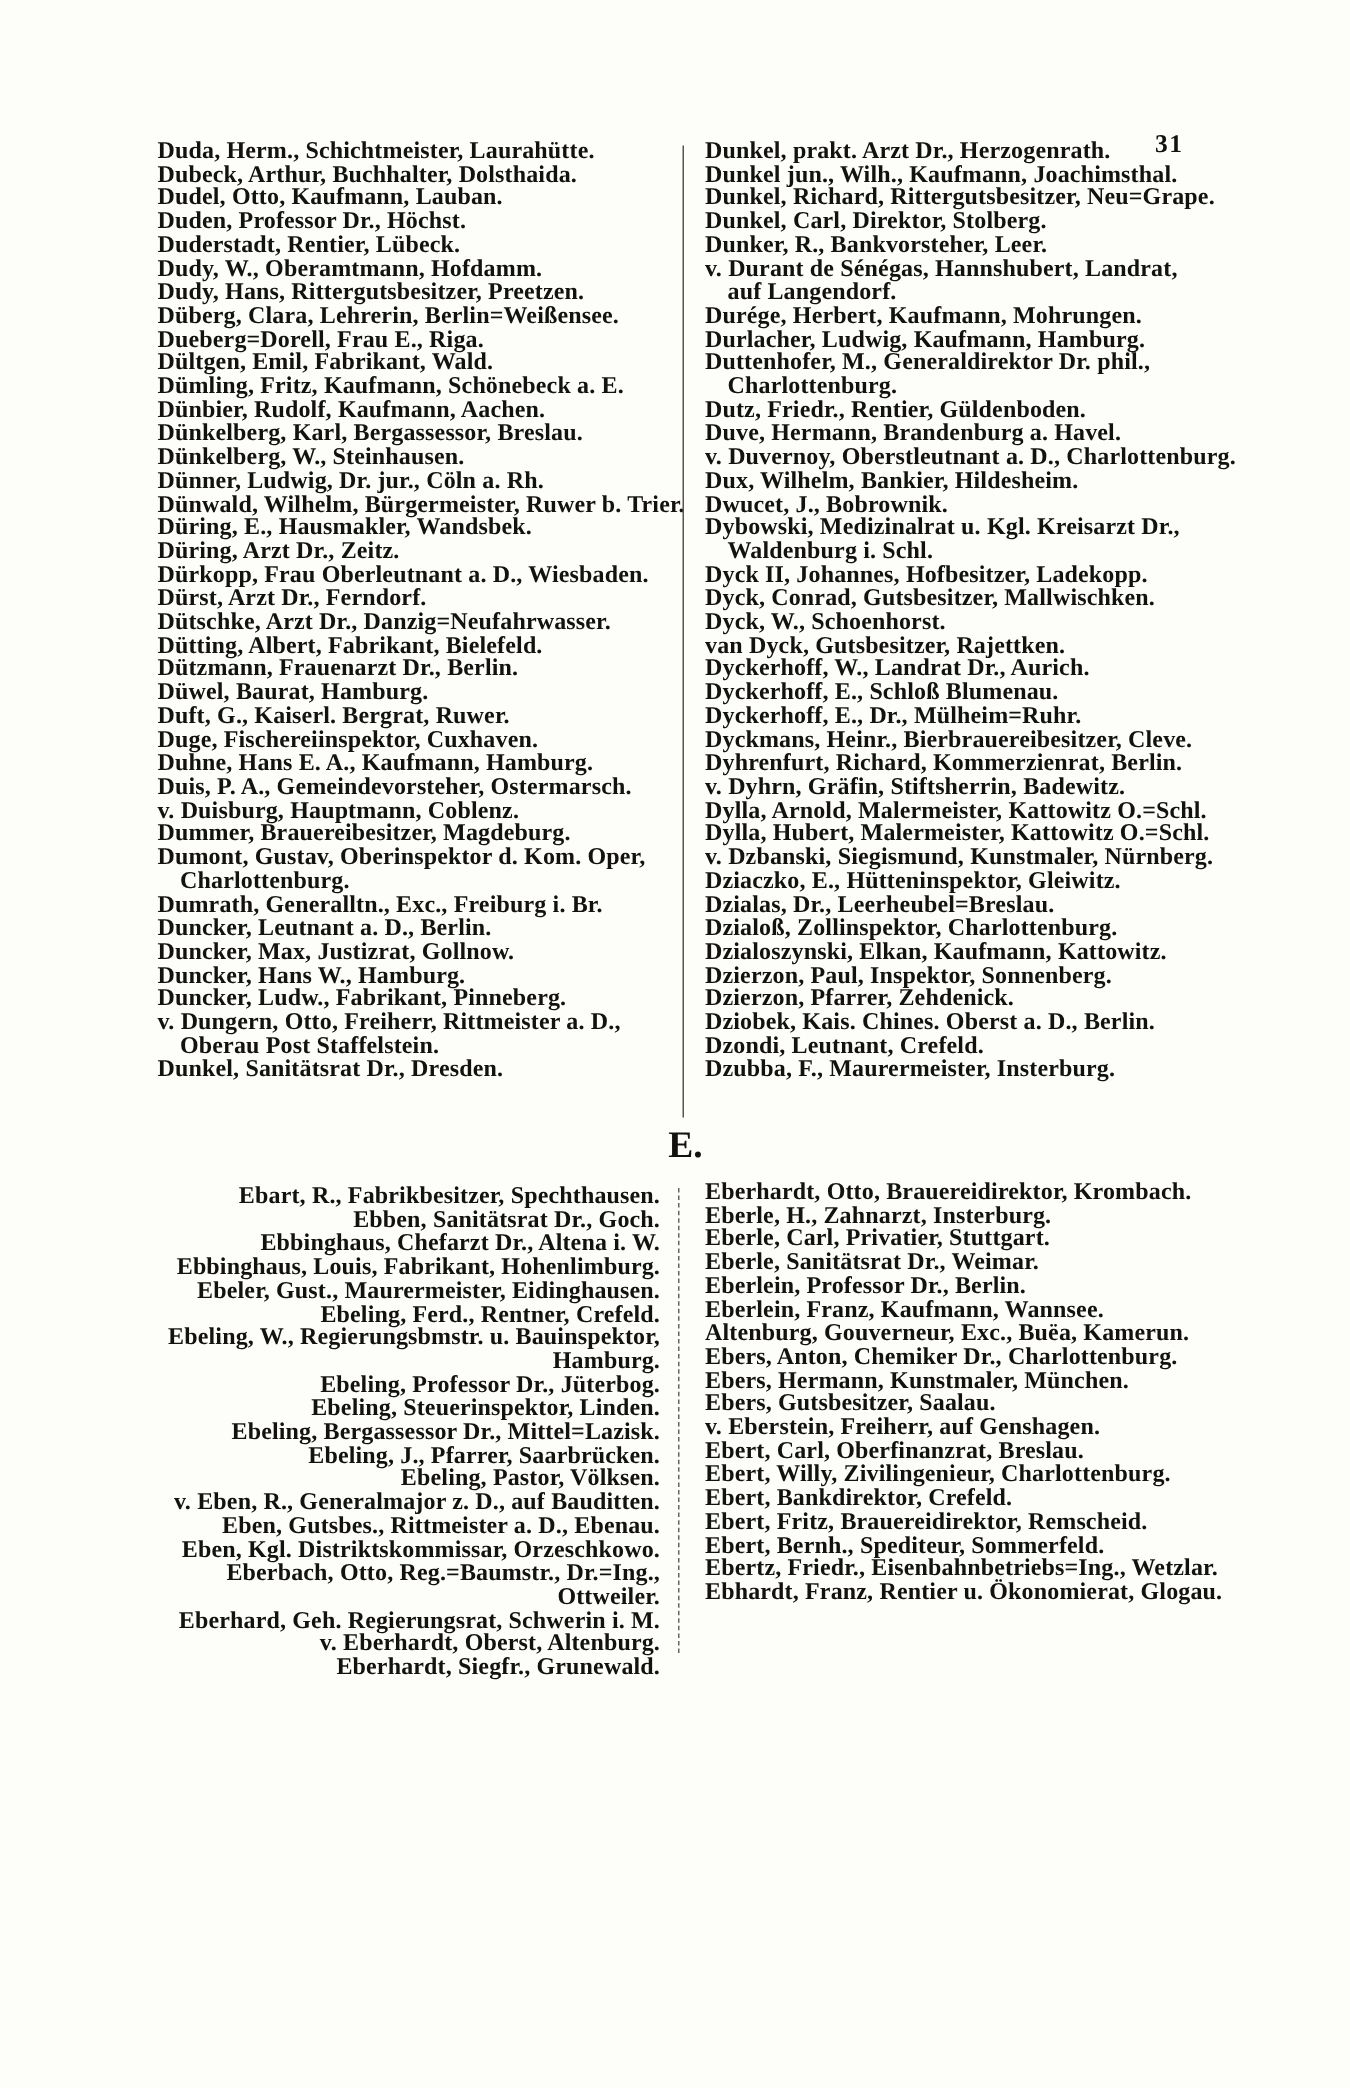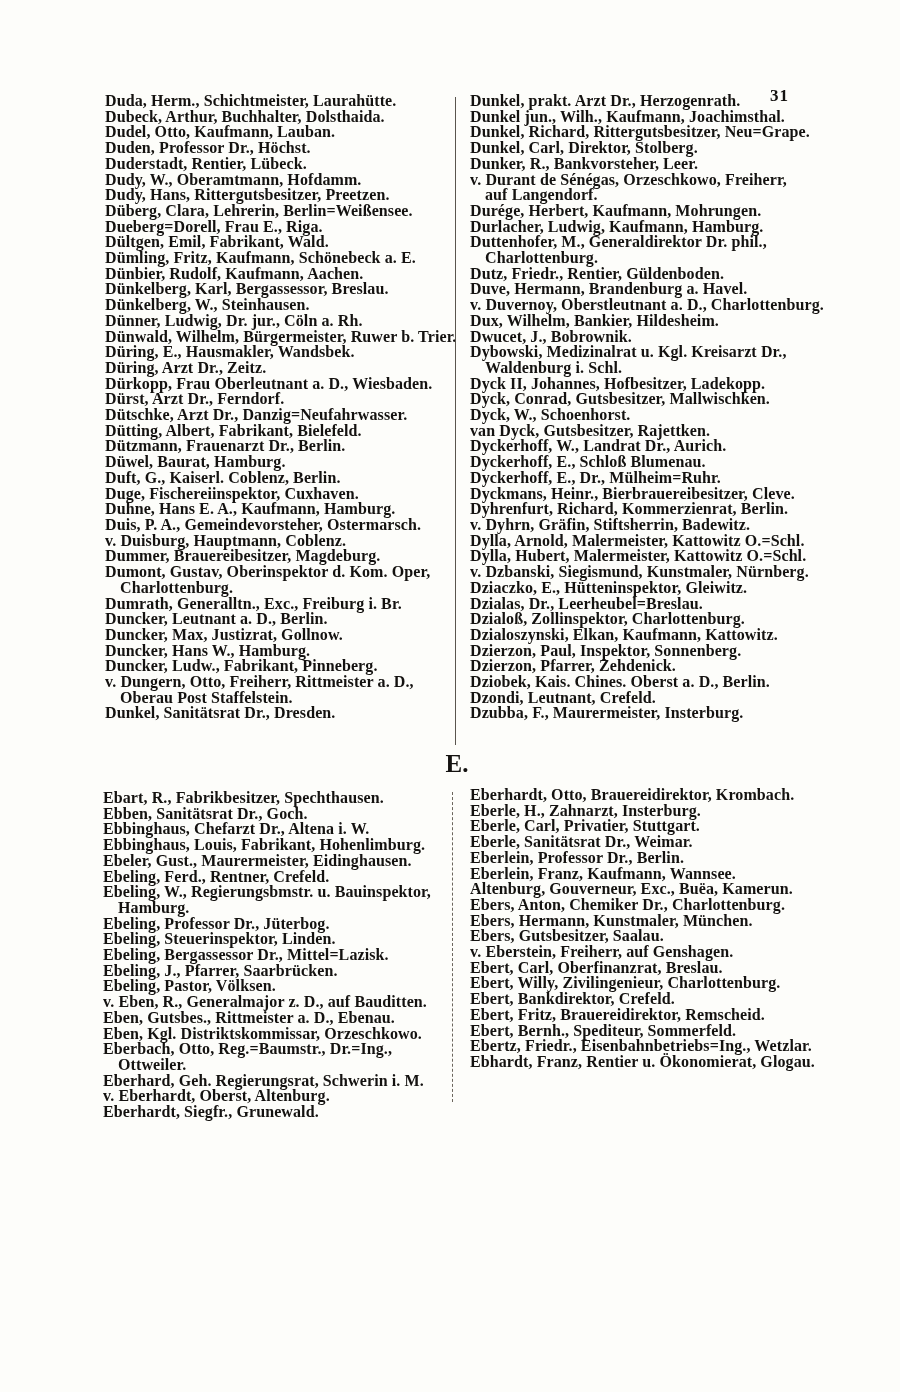--- a/index.html
+++ b/index.html
@@ -28,21 +28,21 @@
     line-height: 15.7px;
     letter-spacing: 0.1px;
   }
   .col .entry {
     padding-left: 15px;
     text-indent: -15px;
     white-space: pre-wrap;
   }
   .d-left  { top: 93px;  left: 105px; width: 352px; }
   .d-right { top: 93px;  left: 470px; width: 368px; }
-  .e-left  { top: 790px; left: 103px; width: 352px; }
+  .e-left  { top: 790px; left: 88px; width: 352px; text-align: right; }
   .e-right { top: 787px; left: 470px; width: 368px; }
   .divider-d {
     position: absolute;
     left: 455px; top: 97px;
     width: 0; height: 648px;
     border-left: 1px solid #5a554e;
   }
   .divider-e {
     position: absolute;
     left: 452px; top: 792px;
@@ -84,21 +84,21 @@
       <div class="entry">Dünner, Ludwig, Dr. jur., Cöln a. Rh.</div>
       <div class="entry">Dünwald, Wilhelm, Bürgermeister, Ruwer b. Trier.</div>
       <div class="entry">Düring, E., Hausmakler, Wandsbek.</div>
       <div class="entry">Düring, Arzt Dr., Zeitz.</div>
       <div class="entry">Dürkopp, Frau Oberleutnant a. D., Wiesbaden.</div>
       <div class="entry">Dürst, Arzt Dr., Ferndorf.</div>
       <div class="entry">Dütschke, Arzt Dr., Danzig=Neufahrwasser.</div>
       <div class="entry">Dütting, Albert, Fabrikant, Bielefeld.</div>
       <div class="entry">Dützmann, Frauenarzt Dr., Berlin.</div>
       <div class="entry">Düwel, Baurat, Hamburg.</div>
-      <div class="entry">Duft, G., Kaiserl. Coblenz, Berlin.</div>
+      <div class="entry">Duft, G., Kaiserl. Bergrat, Ruwer.</div>
       <div class="entry">Duge, Fischereiinspektor, Cuxhaven.</div>
       <div class="entry">Duhne, Hans E. A., Kaufmann, Hamburg.</div>
       <div class="entry">Duis, P. A., Gemeindevorsteher, Ostermarsch.</div>
       <div class="entry">v. Duisburg, Hauptmann, Coblenz.</div>
       <div class="entry">Dummer, Brauereibesitzer, Magdeburg.</div>
       <div class="entry">Dumont, Gustav, Oberinspektor d. Kom. Oper,
 Charlottenburg.</div>
       <div class="entry">Dumrath, Generalltn., Exc., Freiburg i. Br.</div>
       <div class="entry">Duncker, Leutnant a. D., Berlin.</div>
       <div class="entry">Duncker, Max, Justizrat, Gollnow.</div>
@@ -110,21 +110,21 @@
     </div>
 
   <div class="divider-d"></div>
 
   <div class="col d-right">
       <div class="entry">Dunkel, prakt. Arzt Dr., Herzogenrath.</div>
       <div class="entry">Dunkel jun., Wilh., Kaufmann, Joachimsthal.</div>
       <div class="entry">Dunkel, Richard, Rittergutsbesitzer, Neu=Grape.</div>
       <div class="entry">Dunkel, Carl, Direktor, Stolberg.</div>
       <div class="entry">Dunker, R., Bankvorsteher, Leer.</div>
-      <div class="entry">v. Durant de Sénégas, Orzeschkowo, Freiherr,
+      <div class="entry">v. Durant de Sénégas, Hannshubert, Landrat,
 auf Langendorf.</div>
       <div class="entry">Durége, Herbert, Kaufmann, Mohrungen.</div>
       <div class="entry">Durlacher, Ludwig, Kaufmann, Hamburg.</div>
       <div class="entry">Duttenhofer, M., Generaldirektor Dr. phil.,
 Charlottenburg.</div>
       <div class="entry">Dutz, Friedr., Rentier, Güldenboden.</div>
       <div class="entry">Duve, Hermann, Brandenburg a. Havel.</div>
       <div class="entry">v. Duvernoy, Oberstleutnant a. D., Charlottenburg.</div>
       <div class="entry">Dux, Wilhelm, Bankier, Hildesheim.</div>
       <div class="entry">Dwucet, J., Bobrownik.</div>

